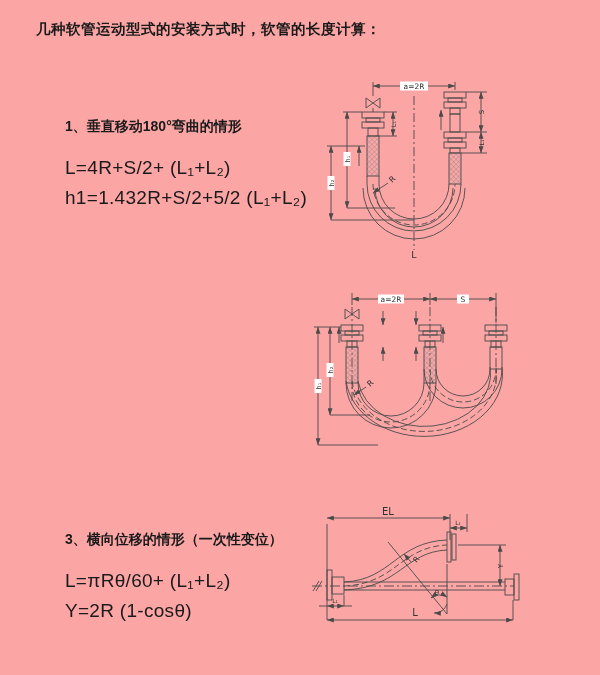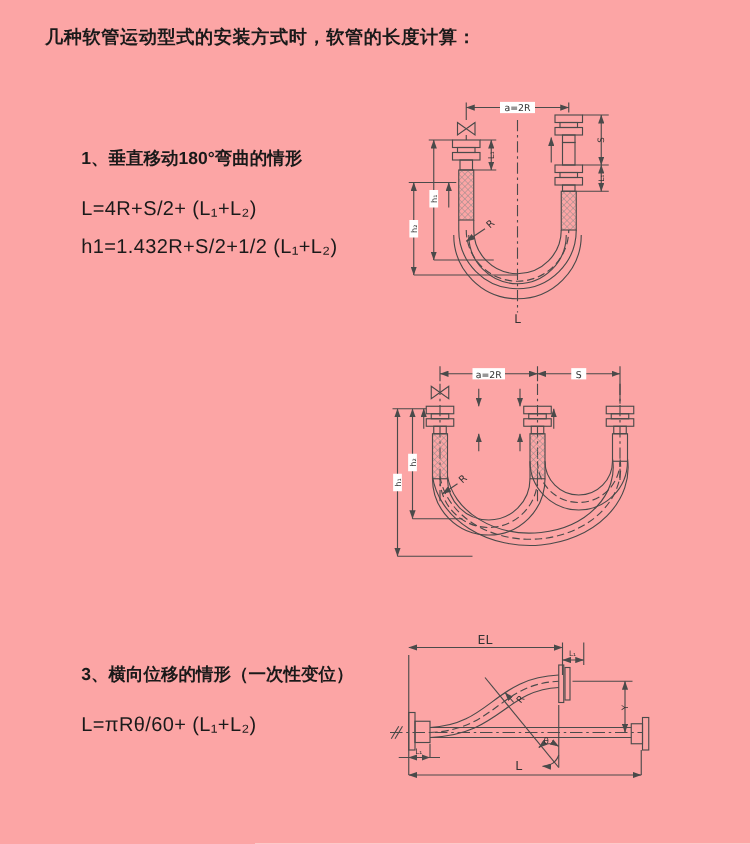--- a/index.html
+++ b/index.html
@@ -3,42 +3,43 @@
 <meta charset="utf-8">
 <style>
   html,body{margin:0;padding:0;background:#ffffff;}
   #page{
     position:relative;width:600px;height:675px;background:#fca5a5;overflow:hidden;
     font-family:"Liberation Sans","DejaVu Sans",sans-serif;color:#1a1a1a;
   }
   .title{position:absolute;left:36px;top:20px;font-size:14.5px;font-weight:bold;letter-spacing:.5px;white-space:nowrap;}
   .section{position:absolute;left:48px;}
   .heading{font-size:14px;font-weight:bold;margin:17px;white-space:nowrap;}
-  .formula{font-size:16px;margin:0 0 0 17px;line-height:30px;white-space:nowrap;letter-spacing:.3px;}
+  .formula{font-size:19px;margin:0 0 0 17px;line-height:30px;white-space:nowrap;letter-spacing:.3px;}
   .section .formula:first-of-type{margin-top:8px;}
   .diagram{position:absolute;}
   svg text{font-family:"DejaVu Sans","Liberation Sans",sans-serif;fill:#333;}
 </style>
 </head>
 <body>
 
 <div id="page">
 
   <div class="title">几种软管运动型式的安装方式时，软管的长度计算：</div>
 
   <div class="section" style="top:101px">
     <p class="heading">1、垂直移动180°弯曲的情形</p>
     <p class="formula">L=4R+S/2+ (L₁+L₂)</p>
-    <p class="formula">h1=1.432R+S/2+1/2 (L₁+L₂)</p>
+    <p class="formula">h1=1.432R+S/2+5/2 (L₁+L₂)</p>
   </div>
 
 
   <div class="section" style="top:514px">
     <p class="heading">3、横向位移的情形（一次性变位）</p>
     <p class="formula">L=πRθ/60+ (L₁+L₂)</p>
+    <p class="formula">Y=2R (1-cosθ)</p>
   </div>
 
   <svg class="diagram" style="left:315px;top:72px" width="215" height="192" viewBox="0 0 215 192">
     <defs>
       <marker id="arwA" viewBox="0 0 7 5" markerWidth="7" markerHeight="5" refX="6.8" refY="2.5" orient="auto-start-reverse" markerUnits="userSpaceOnUse">
         <path d="M0,0 L7,2.5 L0,5 Z" fill="#4a4a4a"></path>
       </marker>
       <pattern id="hxA" width="3.5" height="3.5" patternUnits="userSpaceOnUse" patternTransform="rotate(45)">
         <line x1="0" y1="0" x2="0" y2="3.5" stroke="#888" stroke-width="0.7"></line>
         <line x1="0" y1="0" x2="3.5" y2="0" stroke="#888" stroke-width="0.7"></line>

